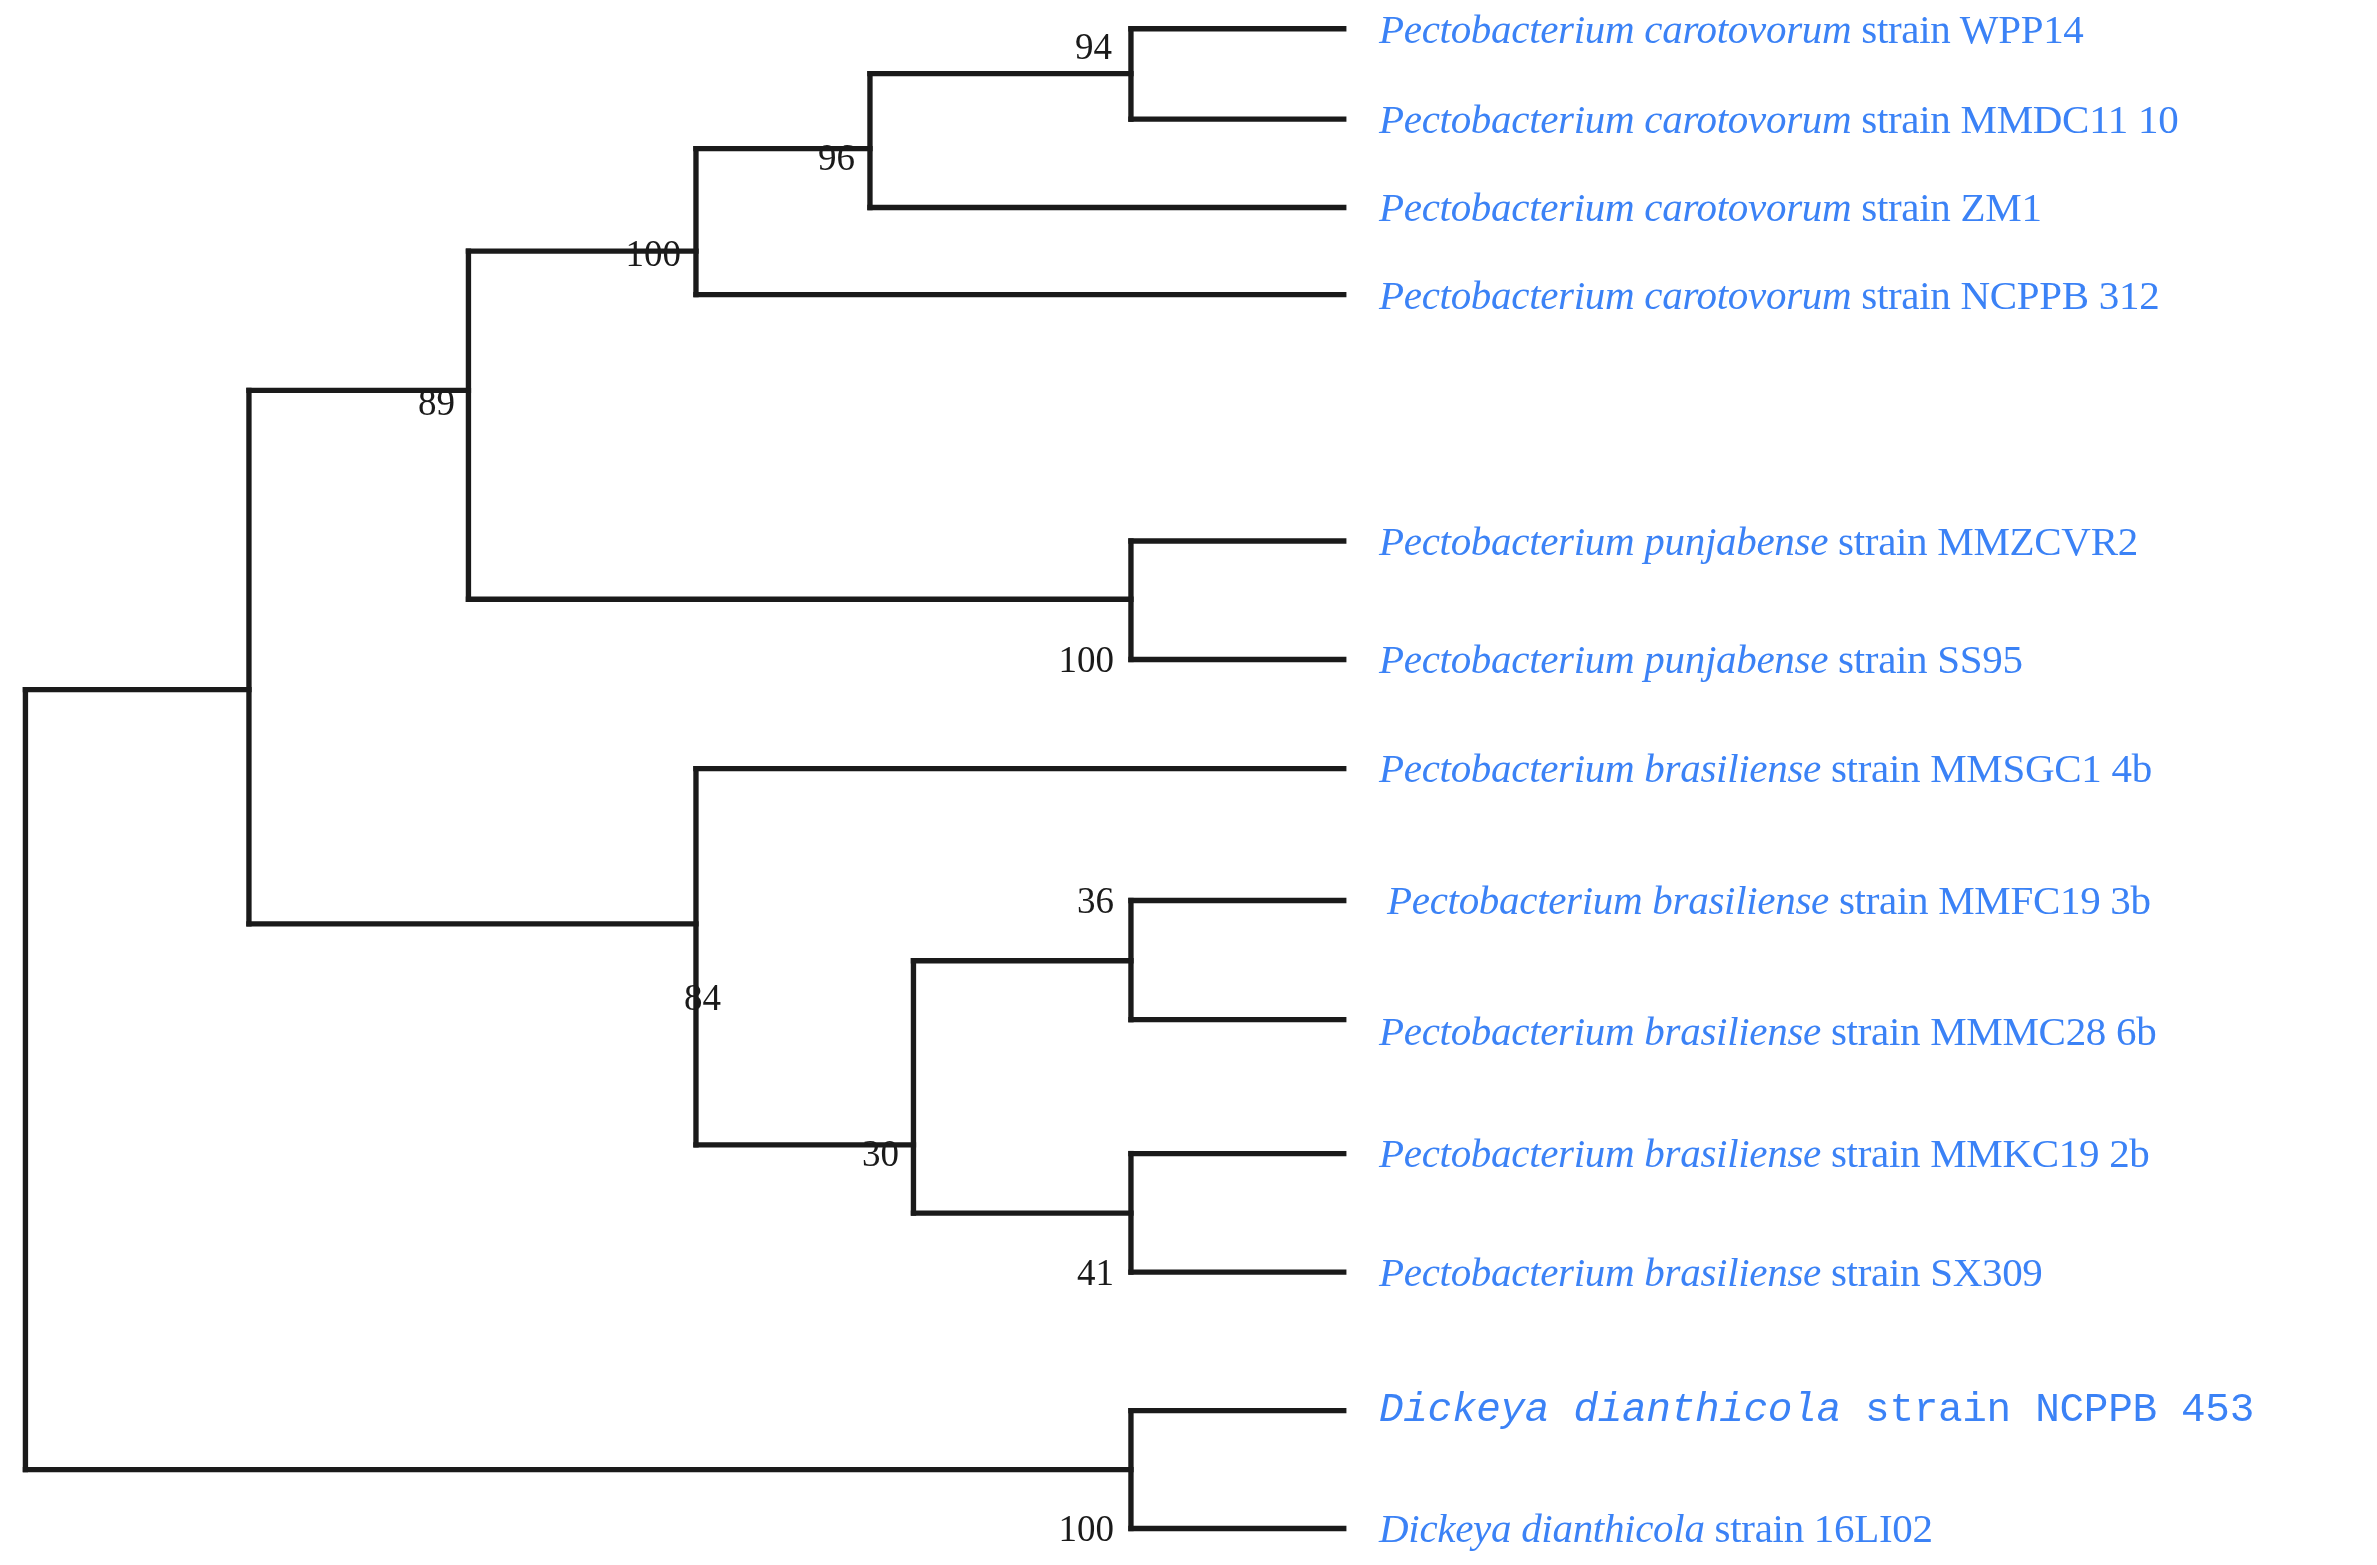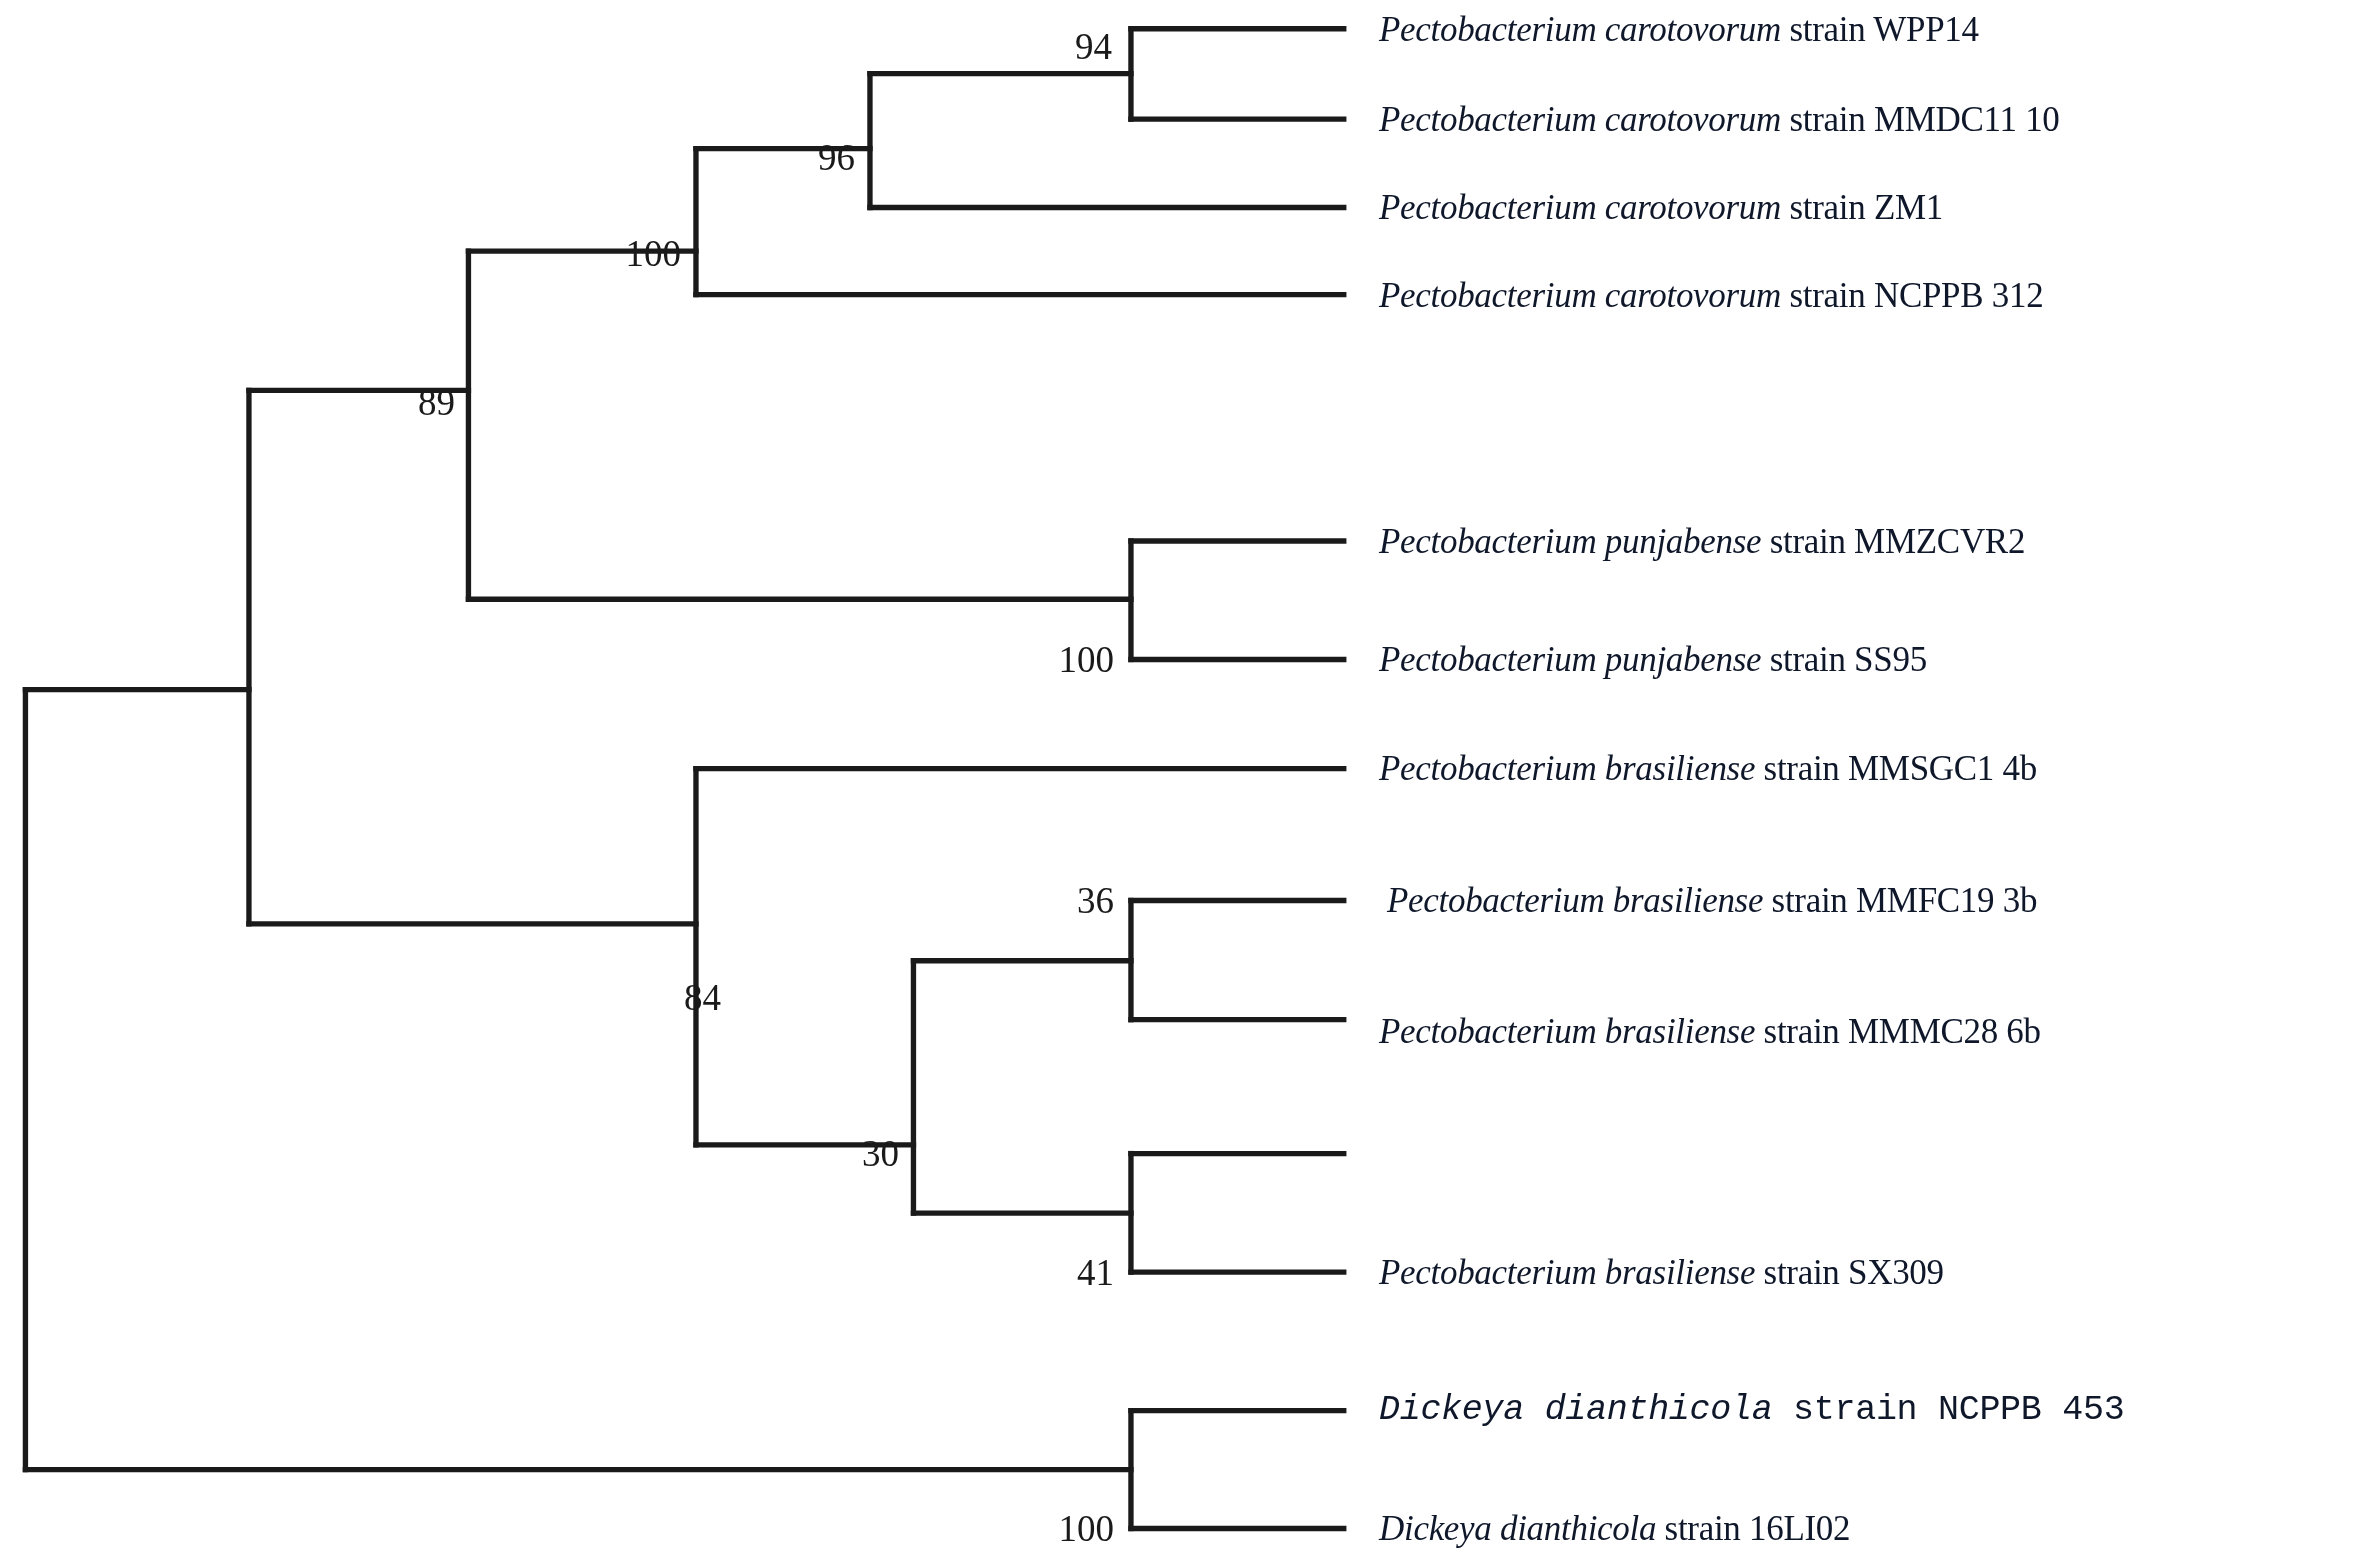--- a/index.html
+++ b/index.html
@@ -1,19 +1,19 @@
 <!DOCTYPE html>
 <html style="font-size:10.7px"><head>
 <meta charset="utf-8">
 <style>
   html,body{margin:0;padding:0;background:#ffffff;}
   body{font-family:"Liberation Serif",serif;}
   #page{position:relative;width:2377px;height:1566px;background:#ffffff;overflow:hidden;}
   #tree-svg{position:absolute;left:0;top:0;width:2377px;height:1566px;}
-  .leaf-label{position:absolute;white-space:nowrap;font-family:"Liberation Serif",serif;font-size:35px;color:#0f172a;line-height:1;transform:translateY(-50%);letter-spacing:-0.3px;}
+  .leaf-label{position:absolute;white-space:nowrap;font-family:"Liberation Serif",serif;font-size:41px;color:#3b82f6;line-height:1;transform:translateY(-50%);letter-spacing:-0.3px;}
   .leaf-label .sp{font-style:italic;}
   .leaf-label .st{font-style:normal;}
   .boot{position:absolute;font-family:"Liberation Serif",serif;font-size:37px;color:#1a1a1a;line-height:1;white-space:nowrap;transform:translate(-100%,-50%);letter-spacing:0px;}
 </style>
 </head>
 <body>
 
 <div id="page">
   <svg id="tree-svg" viewBox="0 0 3552 2339" preserveAspectRatio="none">
     <g stroke="#1a1a1a" stroke-width="8" fill="none" stroke-linecap="square">
@@ -88,20 +88,23 @@
   </div>
   <div class="leaf-label" style="left:1379px;top:768px;">
     <span class="sp">Pectobacterium brasiliense</span><span class="st"> strain MMSGC1 4b</span>
   </div>
   <div class="leaf-label" style="left:1387px;top:900px;">
     <span class="sp">Pectobacterium brasiliense</span><span class="st"> strain MMFC19 3b</span>
   </div>
   <div class="leaf-label" style="left:1379px;top:1019px;margin-top:12px;">
     <span class="sp">Pectobacterium brasiliense</span><span class="st"> strain MMMC28 6b</span>
   </div>
+  <div class="leaf-label" style="left:1379px;top:1153px;">
+    <span class="sp">Pectobacterium brasiliense</span><span class="st"> strain MMKC19 2b</span>
+  </div>
   <div class="leaf-label" style="left:1379px;top:1272px;">
     <span class="sp">Pectobacterium brasiliense</span><span class="st"> strain SX309</span>
   </div>
   <div class="leaf-label" style="left:1379px;top:1410px;font-family:Liberation Mono, monospace;">
     <span class="sp">Dickeya dianthicola</span><span class="st"> strain NCPPB 453</span>
   </div>
   <div class="leaf-label" style="left:1379px;top:1528px;">
     <span class="sp">Dickeya dianthicola</span><span class="st"> strain 16LI02</span>
   </div>
 

